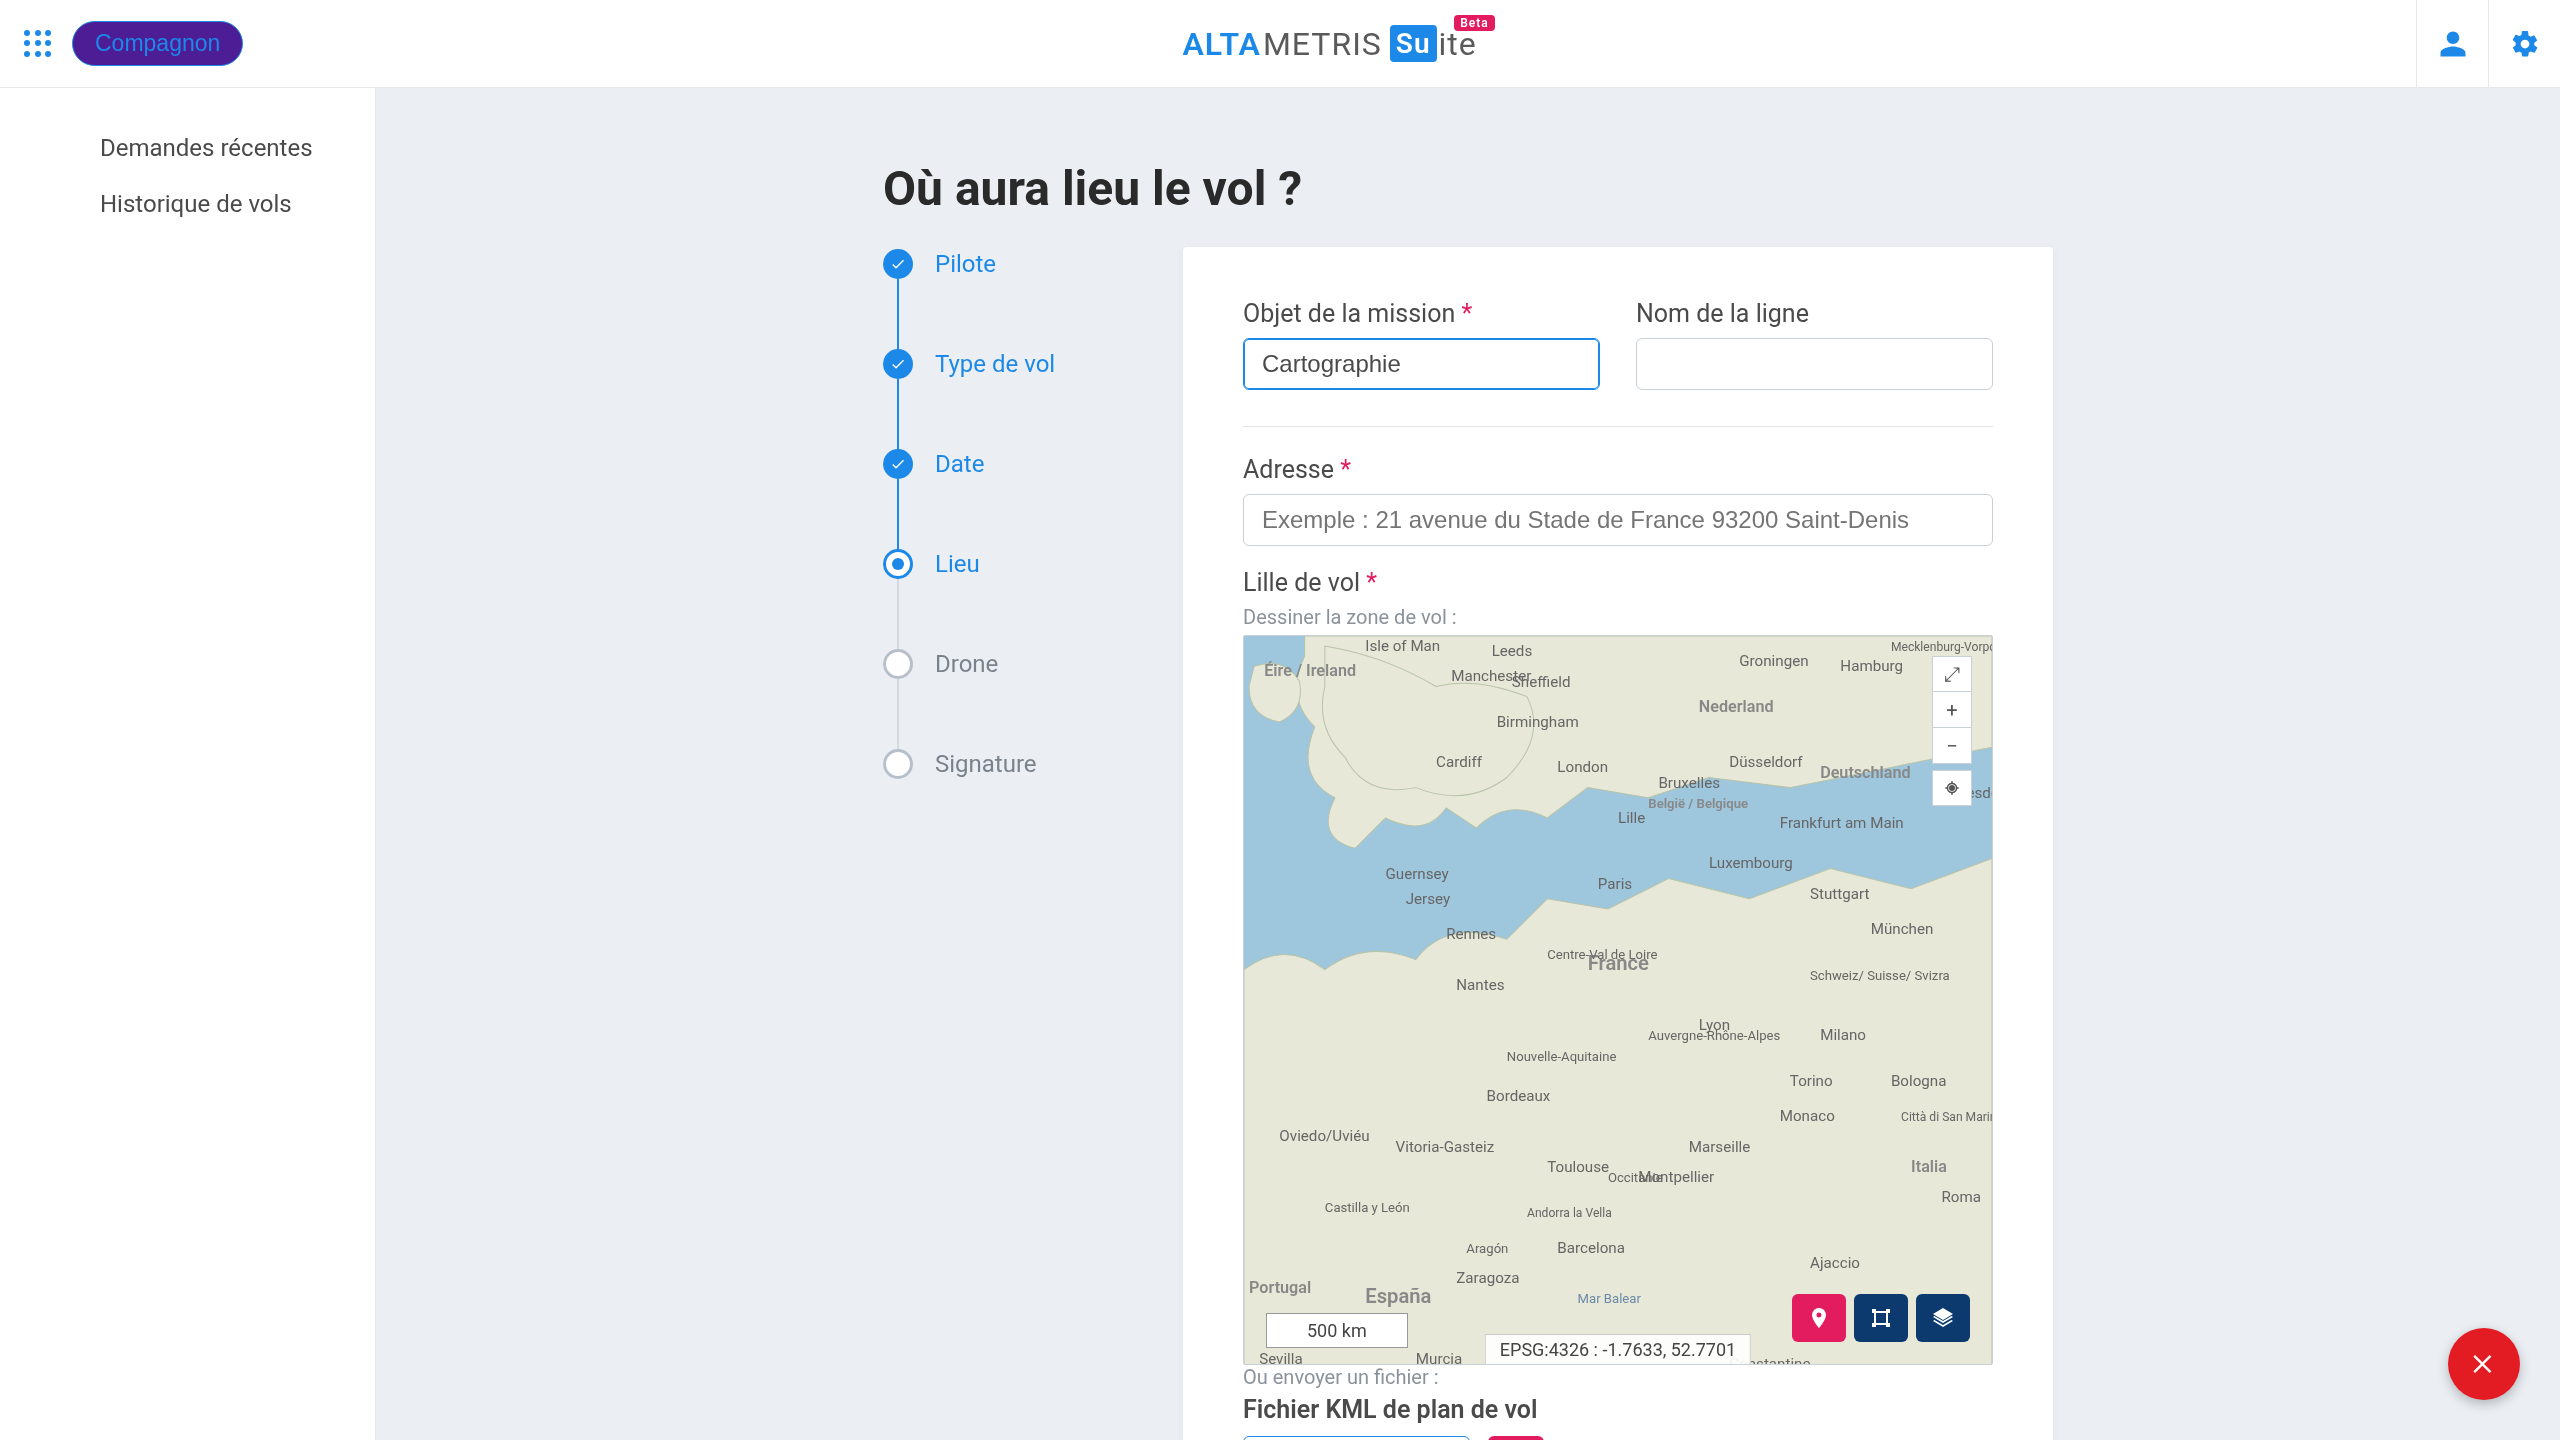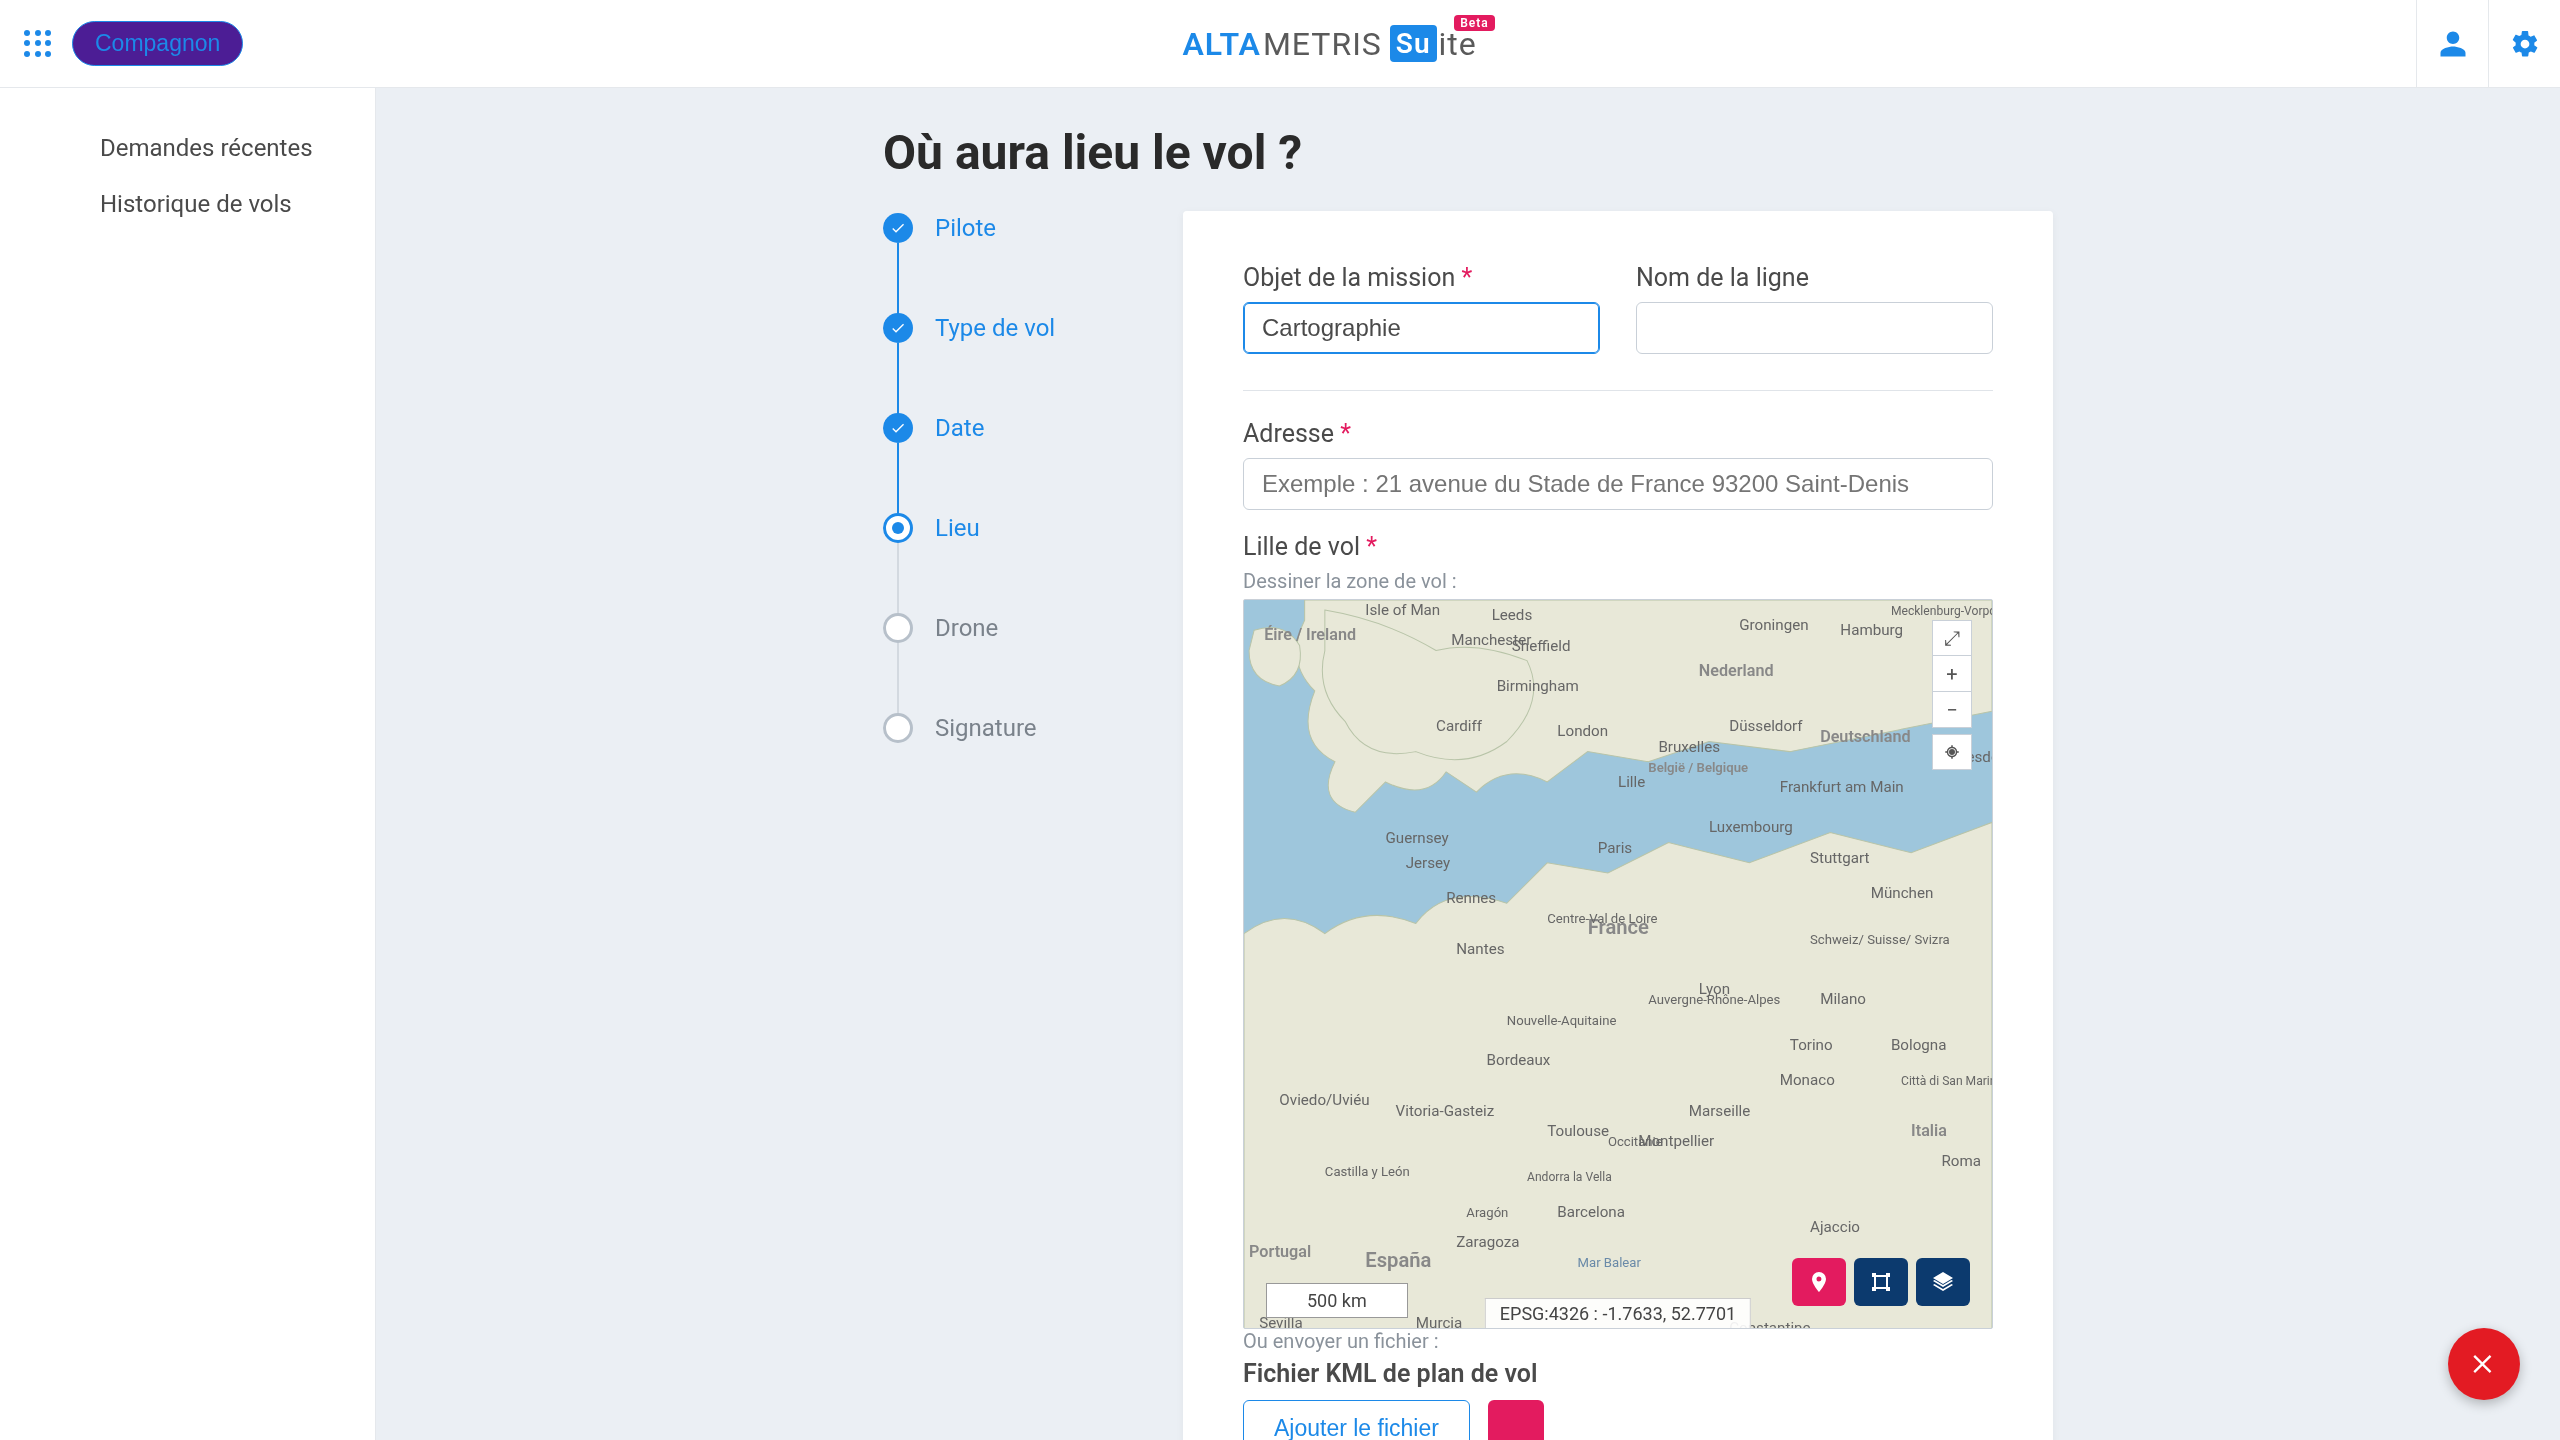--- a/index.html
+++ b/index.html
@@ -33,21 +33,21 @@
 
 .sidebar {
   position:fixed; top:88px; left:0; bottom:0; width:376px;
   background:#fff; border-right:1px solid #e5e8ec; padding-top:32px;
 }
 .sidebar .navitem { padding:14px 24px 14px 100px; font-size:24px; color:#4a4a4a; cursor:pointer; }
 
 
 .main {
   position:fixed; top:88px; left:376px; right:0; bottom:0;
-  overflow-y:auto; padding:36px 0 60px 0;
+  overflow-y:auto; padding:72px 0 60px 0;
 }
 .page-inner { width:1170px; margin:0 auto; }
 .page-title { font-size:48px; font-weight:700; color:#2a2a2a; margin-bottom:30px; }
 
 
 .content-row { display:flex; gap:40px; align-items:flex-start; }
 
 
 .stepper { width:260px; padding-top:2px; }
 .step { display:flex; align-items:flex-start; position:relative; min-height:100px; }
@@ -88,21 +88,21 @@
 
 .map-wrap { position:relative; width:100%; height:730px; border:1px solid #c9d0d8; border-radius:2px; overflow:hidden; background:linear-gradient(180deg,#bcd4e6 0%, #d8e6d0 50%, #bcd4e6 100%); }
 .map-svg { position:absolute; inset:0; }
 .map-controls-tr { position:absolute; top:20px; right:20px; display:flex; flex-direction:column; gap:0; }
 .mc-btn { width:40px; height:36px; background:#fff; border:1px solid #c9d0d8; display:flex; align-items:center; justify-content:center; cursor:pointer; font-size:20px; color:#555; }
 .mc-btn + .mc-btn { border-top:none; }
 .map-controls-br { position:absolute; bottom:22px; right:22px; display:flex; gap:8px; }
 .mb-btn { width:54px; height:48px; background:#0c3a6e; border-radius:6px; display:flex; align-items:center; justify-content:center; cursor:pointer; }
 .mb-btn svg { width:24px; height:24px; fill:#fff; }
 .mb-btn.active { background:#e31b5f; }
-.scale-bar { position:absolute; left:22px; bottom:10px; background:#fff; border:1px solid #999; padding:6px 40px; font-size:18px; color:#444; }
+.scale-bar { position:absolute; left:22px; bottom:16px; background:#fff; border:1px solid #999; padding:6px 40px; font-size:18px; color:#444; }
 .coord-box { position:absolute; left:50%; transform:translateX(-50%); bottom:0; background:rgba(255,255,255,0.9); padding:4px 14px; font-size:18px; color:#444; border:1px solid #ccc; border-bottom:none; }
 
 
 .upload-row { display:flex; gap:18px; margin-top:12px; }
 .btn-outline {
   border:1.5px solid #1c89e8; color:#1c89e8; background:#fff; border-radius:6px;
   padding:14px 30px; font-size:23px; cursor:pointer;
 }
 .btn-trash {
   width:56px; height:56px; background:#e31b5f; border:none; border-radius:6px;

